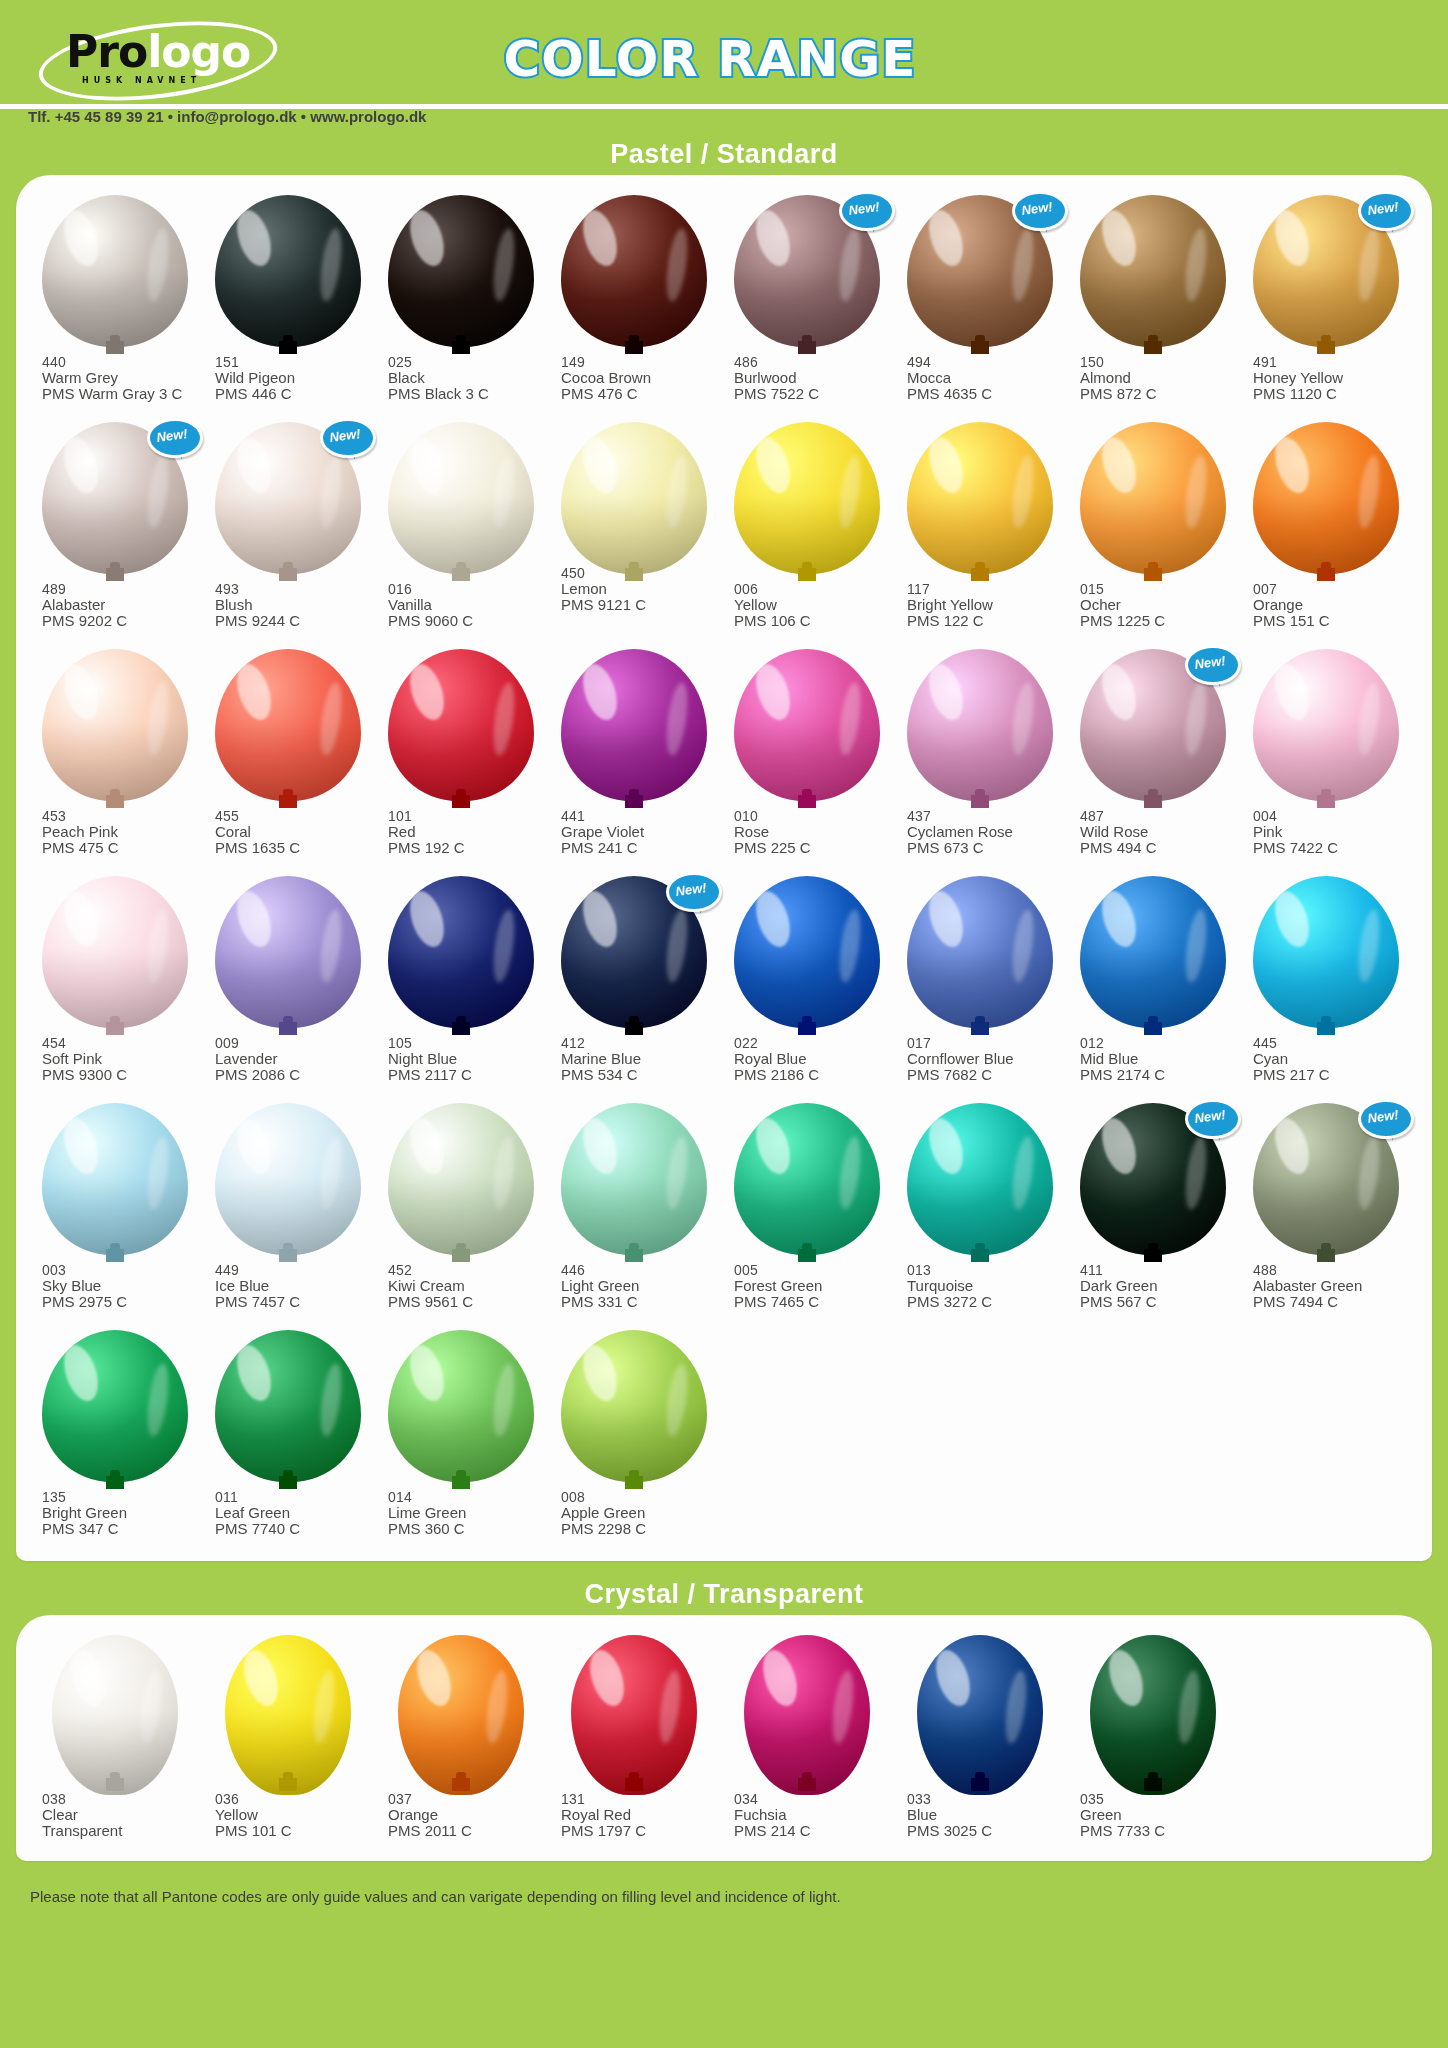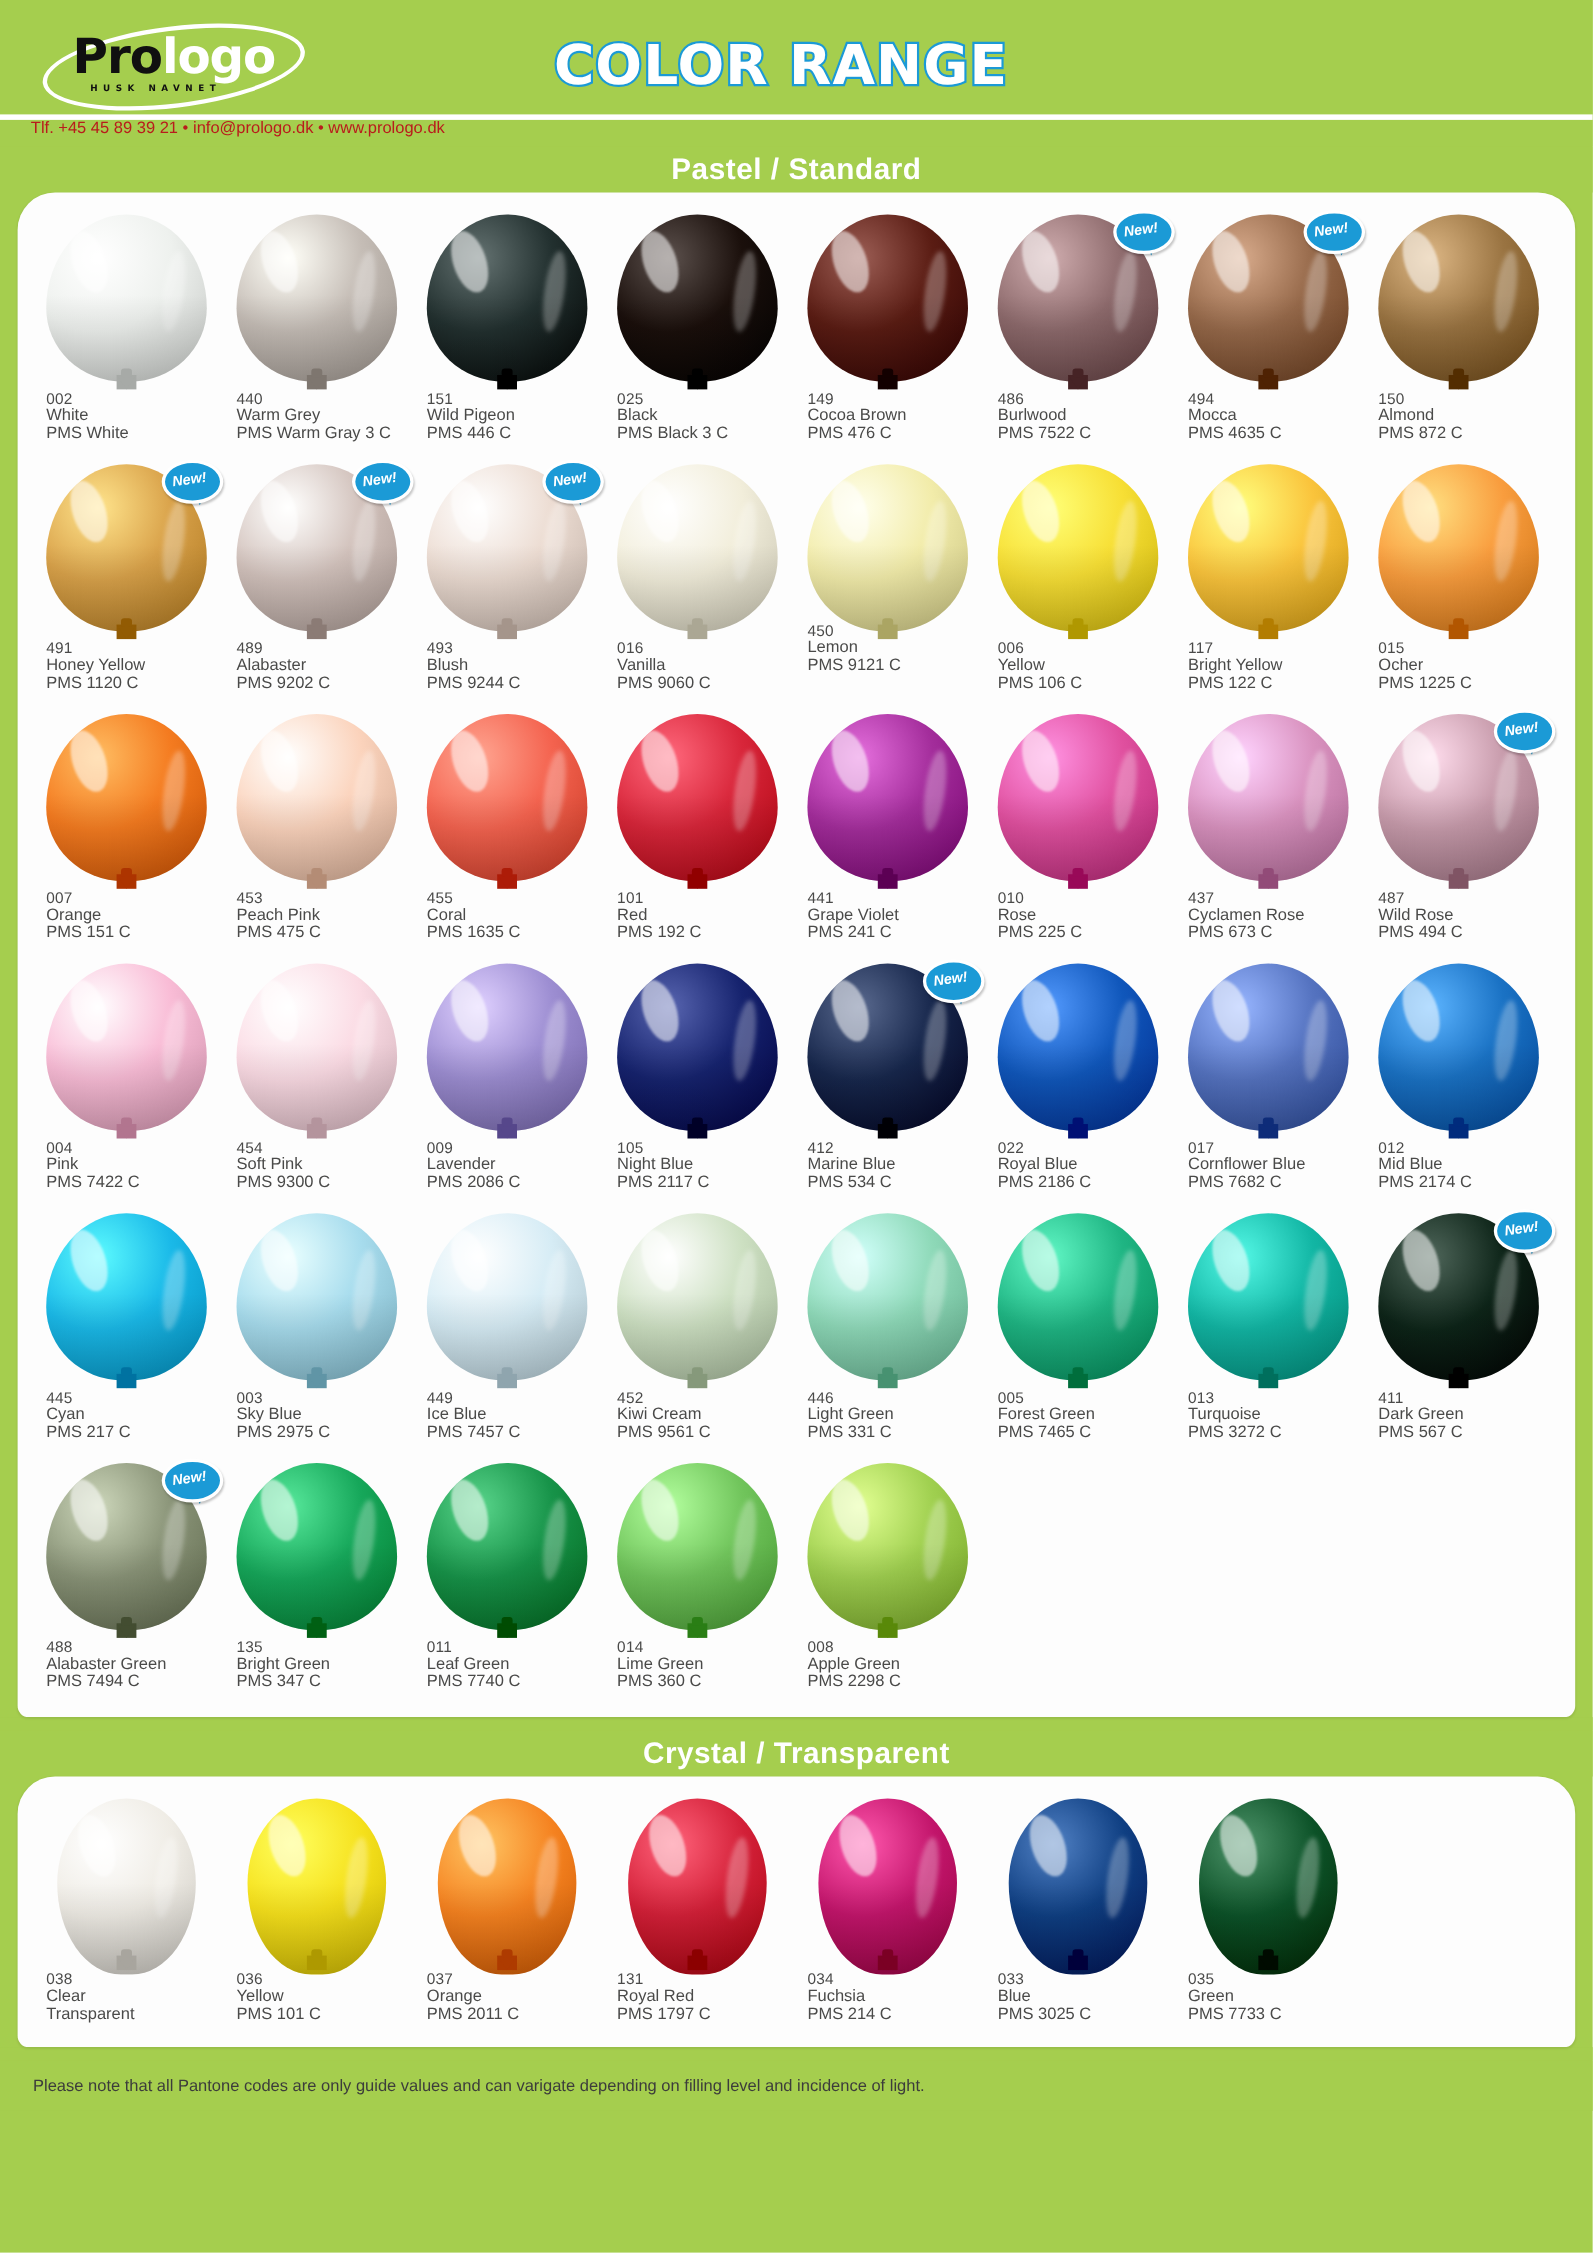--- a/index.html
+++ b/index.html
@@ -26,21 +26,21 @@
   }
   .logo-text .pro{color:#101010;}
   .logo-text .logo{color:#ffffff;}
   .logo-sub{
     position:absolute;left:52px;top:66px;
     font-size:8px;font-weight:bold;letter-spacing:5px;color:#101010;
     font-family:"DejaVu Sans", sans-serif;
   }
   .contact{
     position:absolute;left:28px;top:108px;
-    font-size:15px;color:#b91c1c;font-weight:400;
+    font-size:15px;color:#404040;font-weight:700;
   }
   .main-title{
     position:absolute;left:430px;top:30px;width:560px;
     text-align:center;
     font-size:50px;font-weight:bold;letter-spacing:1px;
     font-family:"DejaVu Sans", sans-serif;
     color:#ffffff;
     -webkit-text-stroke:4px #1b9ad6;
     paint-order:stroke fill;
     text-shadow:0 0 0 #1b9ad6;
@@ -188,35 +188,20 @@
   </div>
 
   <div id="sections-root">
       <div class="banner">
         <span>Pastel / Standard</span>
       </div>
       <div class="panel pastel">
         <div class="grid">
           <div class="cell row-pastel">
             <div class="balloon-box">
-              <div class="balloon" style="background: radial-gradient(circle at 32% 26%, rgb(255, 255, 255) 0%, rgb(238, 241, 238) 45%, rgb(192, 195, 192) 100%);">
-                <div class="gloss"></div>
-                <div class="gloss2"></div>
-                <div class="shade"></div>
-              </div>
-              <div class="knot" style="border-top-color: rgb(167, 170, 167); background: rgb(167, 170, 167);"></div>
-            </div>
-            <div class="lbl">
-              <div class="code">002</div>
-              <div class="nm">White</div>
-              <div class="pms">PMS White</div>
-            </div>
-          </div>
-          <div class="cell row-pastel">
-            <div class="balloon-box">
               <div class="balloon" style="background: radial-gradient(circle at 32% 26%, rgb(255, 255, 248) 0%, rgb(197, 189, 182) 45%, rgb(151, 143, 136) 100%);">
                 <div class="gloss"></div>
                 <div class="gloss2"></div>
                 <div class="shade"></div>
               </div>
               <div class="knot" style="border-top-color: rgb(126, 118, 111); background: rgb(126, 118, 111);"></div>
             </div>
             <div class="lbl">
               <div class="code">440</div>
               <div class="nm">Warm Grey</div>

